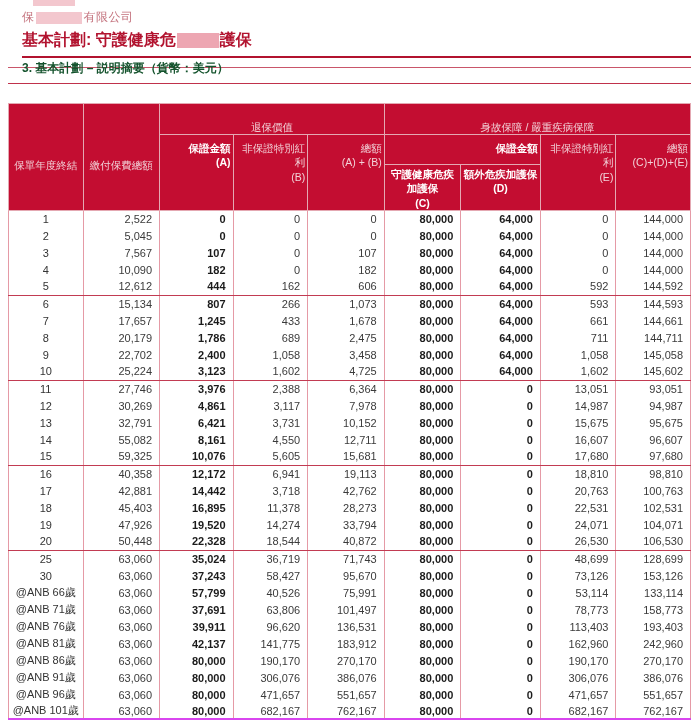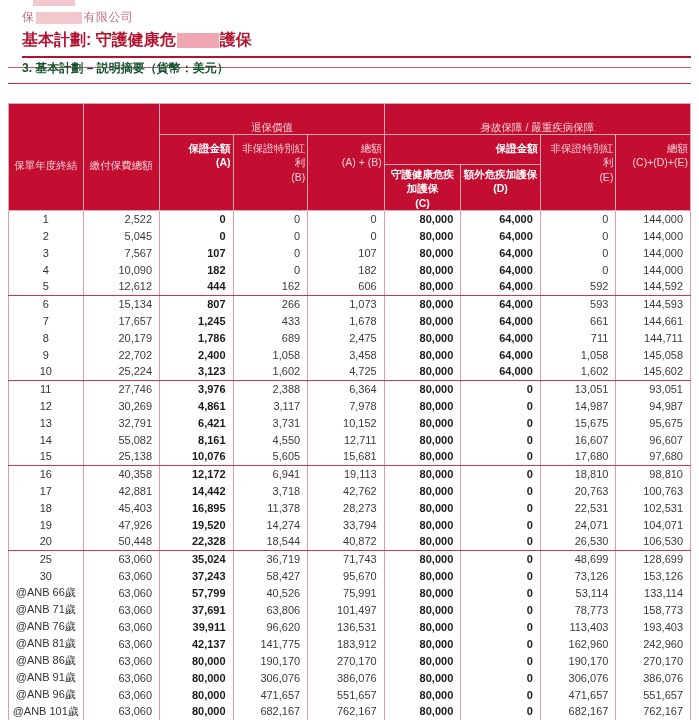--- a/index.html
+++ b/index.html
@@ -63,21 +63,21 @@
 
   tbody td {
     height: 17px; font-size: 11px; color: #3a3a3a;
     text-align: right; padding: 0 7px 0 2px;
     border-left: 1px solid #e59aa6; border-right: 1px solid #e59aa6;
     white-space: nowrap;
   }
   tbody td.lab { text-align: center; padding: 0 2px; color: #333; }
   tbody td.b { font-weight: bold; color: #1b1b1b; }
   tbody tr.group-end td { border-bottom: 1px solid #c23b52; }
-  tbody tr:last-child td { border-bottom: 1px solid #d946ef; }
+  tbody tr:last-child td { border-bottom: 6px solid #d946ef; }
 </style>
 </head>
 <body>
 
 <div class="page">
 
   <div class="redact-top"></div>
 
   <div class="company-line">
     <span>保</span>
@@ -298,21 +298,21 @@
       <td class="b">8,161</td>
       <td>4,550</td>
       <td>12,711</td>
       <td class="b">80,000</td>
       <td class="b">0</td>
       <td>16,607</td>
       <td>96,607</td>
     </tr>
         <tr class="group-end">
       <td class="lab">15</td>
-      <td>25,138</td>
+      <td>59,325</td>
       <td class="b">10,076</td>
       <td>5,605</td>
       <td>15,681</td>
       <td class="b">80,000</td>
       <td class="b">0</td>
       <td>17,680</td>
       <td>97,680</td>
     </tr>
         <tr>
       <td class="lab">16</td>

